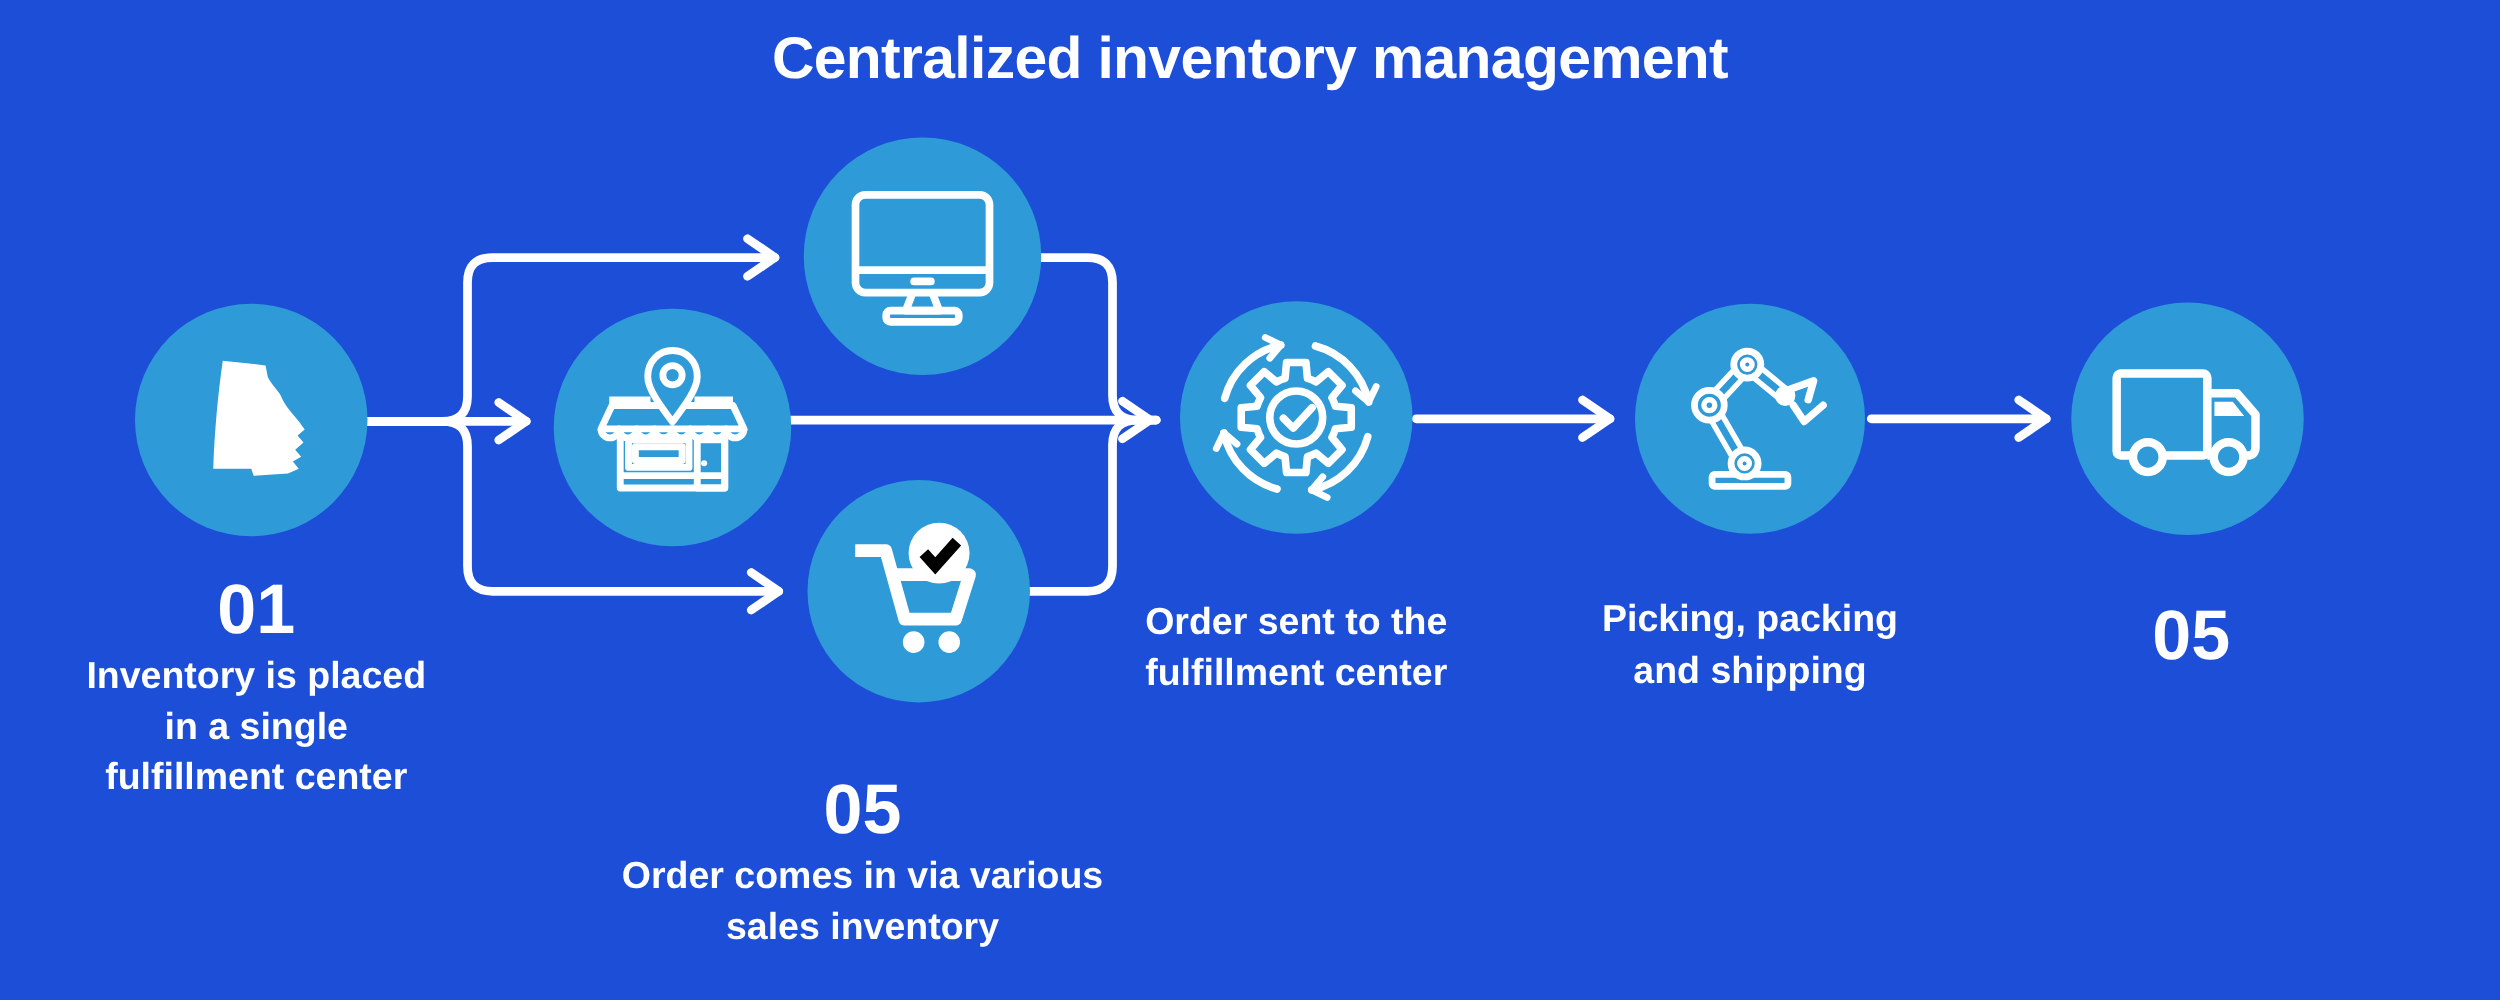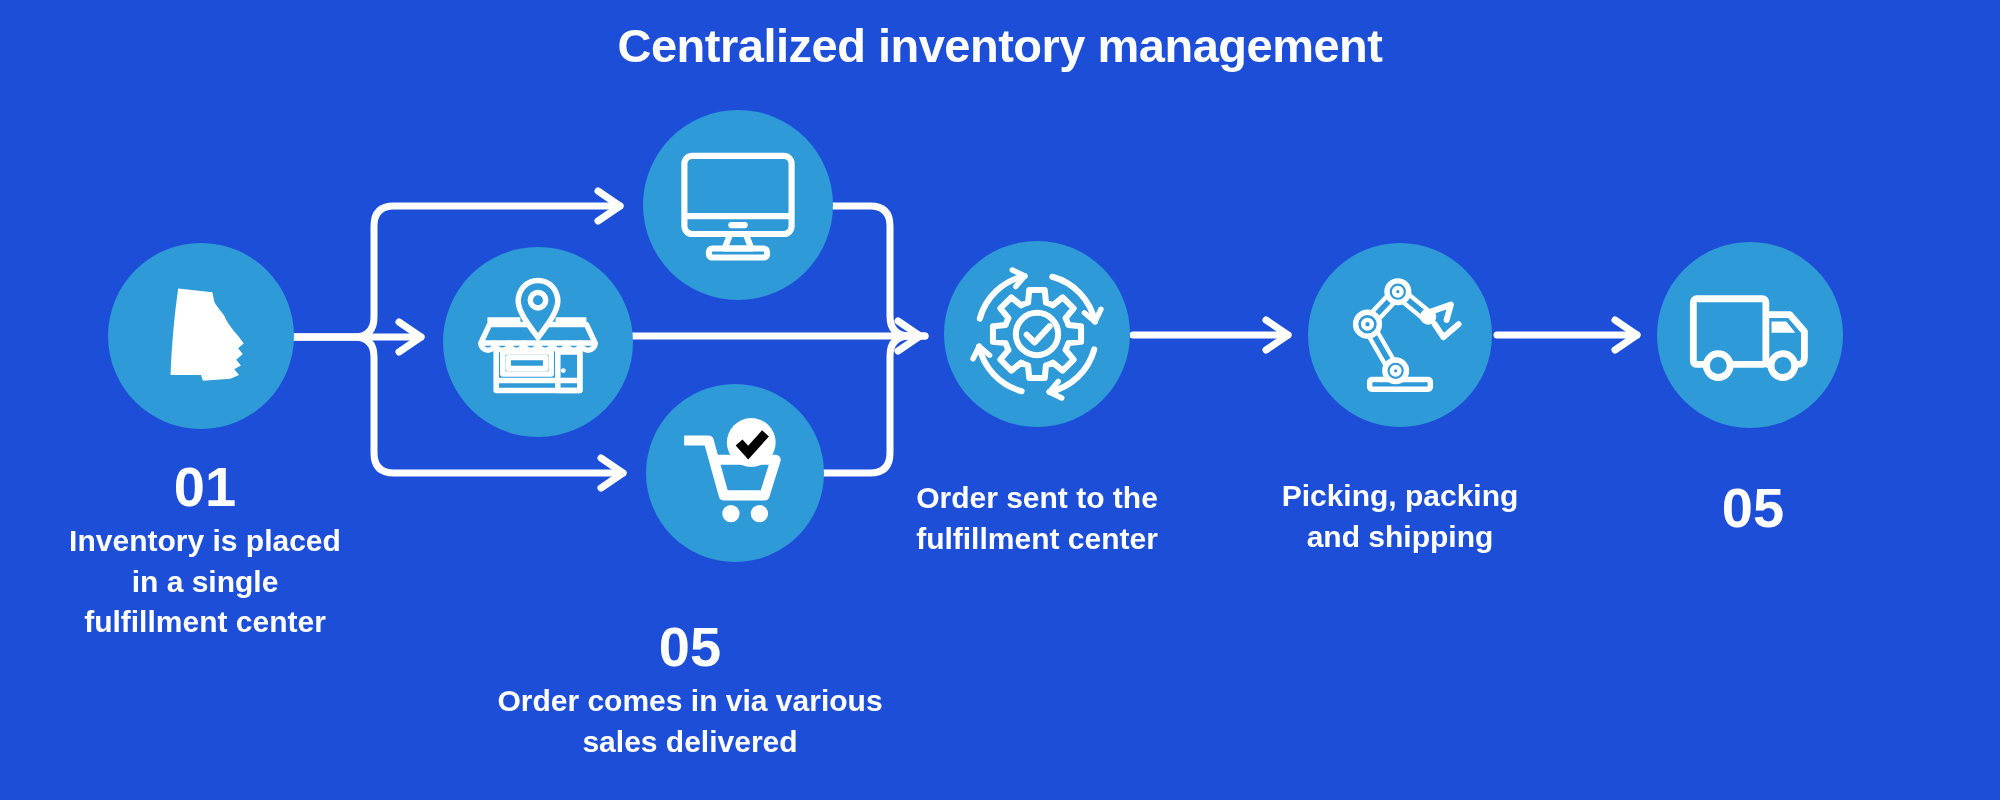--- a/index.html
+++ b/index.html
@@ -144,21 +144,21 @@
   <div class="label" style="left:20px;top:458px;width:370px;">
     <div class="num">01</div>
     <div class="caption">Inventory is placed
 in a single
 fulfillment center</div>
   </div>
 
   <div class="label" style="left:425px;top:618px;width:530px;">
     <div class="num">05</div>
     <div class="caption">Order comes in via various
-sales delivered</div>
+sales inventory</div>
   </div>
 
   <div class="label" style="left:852px;top:478px;width:370px;">
     <div class="caption">Order sent to the
 fulfillment center</div>
   </div>
 
   <div class="label" style="left:1225px;top:476px;width:350px;">
     <div class="caption">Picking, packing
 and shipping</div>

